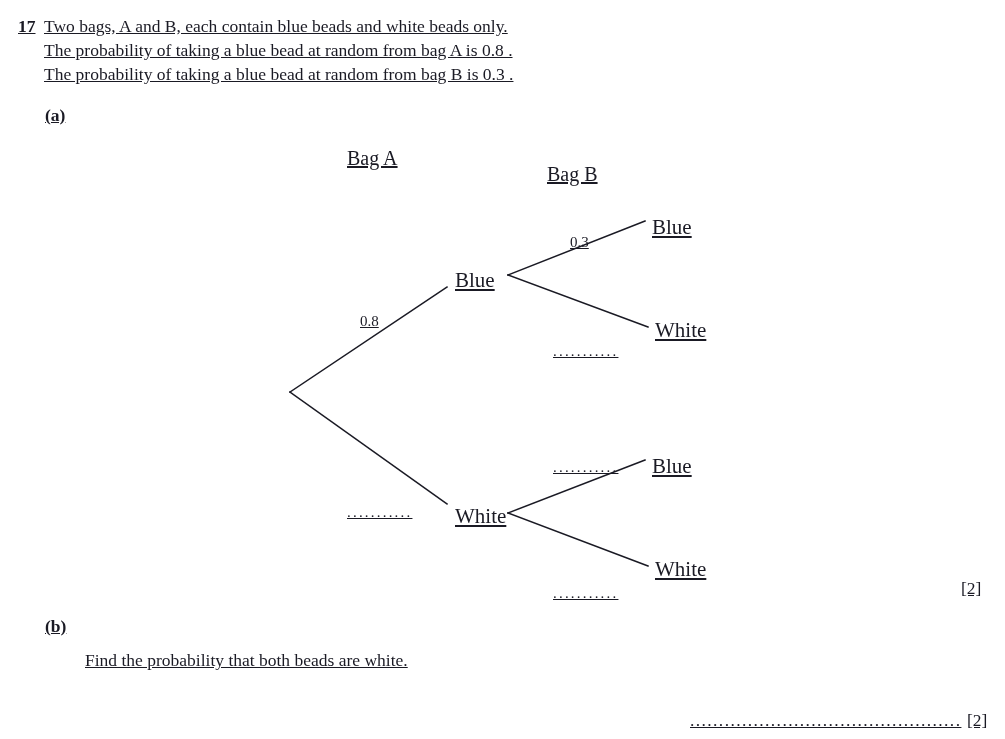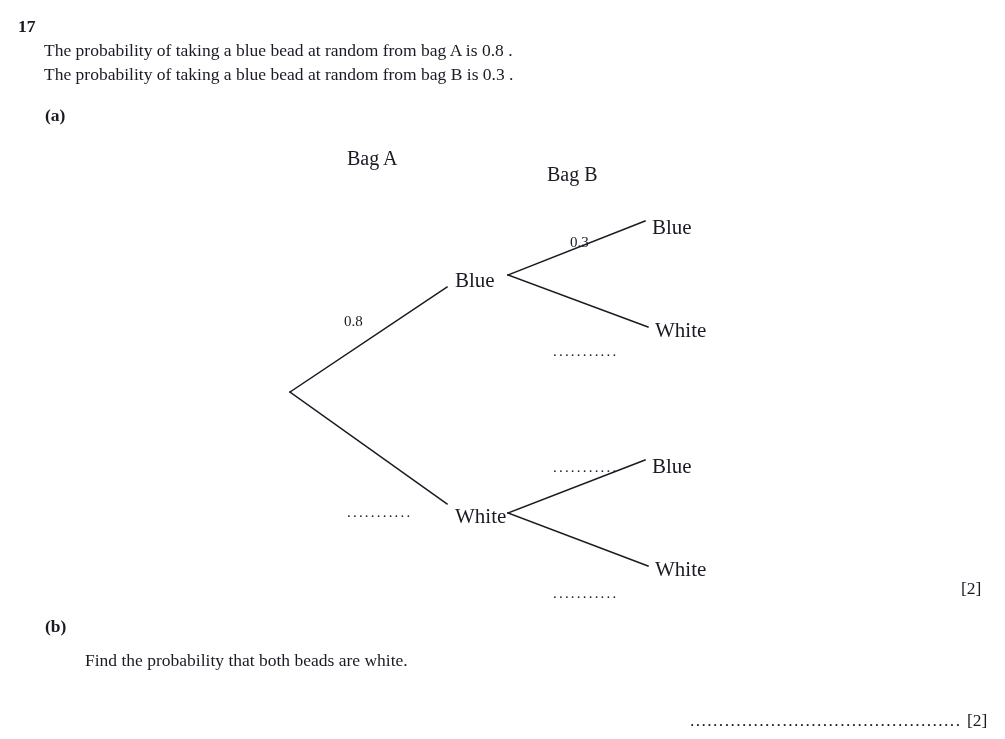--- a/index.html
+++ b/index.html
@@ -9,21 +9,21 @@
   }
   #page {
     position: relative;
     width: 1005px;
     height: 739px;
     background: #ffffff;
     font-family: "Liberation Serif", "DejaVu Serif", serif;
     color: #1a1a24;
     overflow: hidden;
   }
-  .abs { position: absolute; white-space: nowrap; }
+  .abs { position: absolute; white-space: nowrap; text-decoration: underline; }
 
   
   .qnum {
     font-weight: bold;
     font-size: 17.5px;
     left: 18px;
     top: 16px;
   }
   .body-line {
     font-size: 17.5px;
@@ -71,21 +71,21 @@
   .node-label { font-size: 21px; }
   .prob-label { font-size: 15px; margin-top: 12px; }
 
   .n-blue1  { left: 455px; top: 268px; }
   .n-white1 { left: 455px; top: 504px; }
   .n-blue2  { left: 652px; top: 215px; }
   .n-white2 { left: 655px; top: 318px; }
   .n-blue3  { left: 652px; top: 454px; }
   .n-white3 { left: 655px; top: 557px; }
 
-  .p-08 { left: 344px; top: 301px; }
+  .p-08 { left: 360px; top: 301px; }
   .p-03 { left: 570px; top: 222px; }
 
   
   .dots {
     font-size: 15px;
     letter-spacing: 2.2px;
     color: #1a1a24;
   }
   .dots-a1 { left: 347px; top: 504px; }
   .dots-b1 { left: 553px; top: 343px; }
@@ -98,20 +98,21 @@
     font-size: 17.5px;
     letter-spacing: 1.4px;
   }
 </style>
 </head>
 <body>
 
 <div id="page">
 
   <div class="abs qnum">17</div>
+  <div class="abs body-line line1">Two bags, A and B, each contain blue beads and white beads only.</div>
   <div class="abs body-line line2">The probability of taking a blue bead at random from bag A is 0.8 .</div>
   <div class="abs body-line line3">The probability of taking a blue bead at random from bag B is 0.3 .</div>
 
   <div class="abs part-label pa-label">(a)</div>
 
   <svg id="tree-svg" viewBox="0 0 1005 739" xmlns="http://www.w3.org/2000/svg">
     <g stroke="#1a1a24" stroke-width="1.5" fill="none" stroke-linecap="square">
 
       <line x1="290" y1="392" x2="447" y2="287"></line>
 

